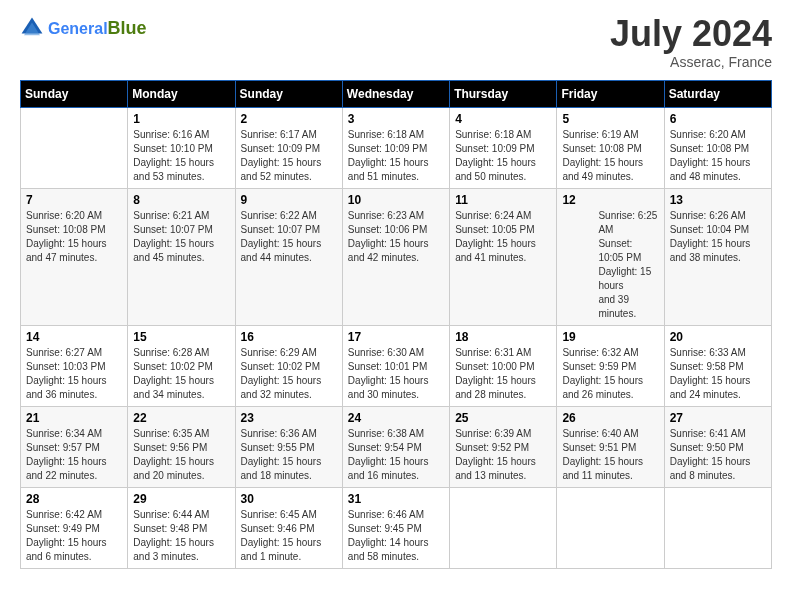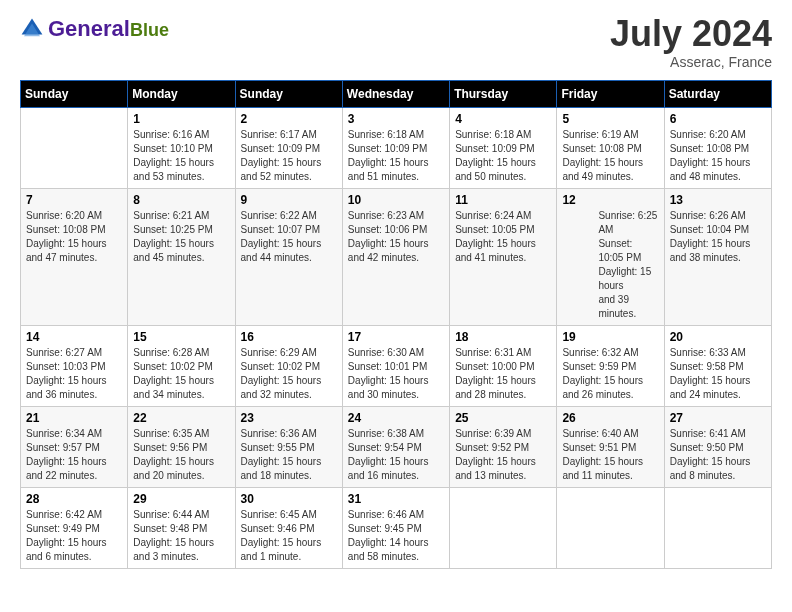--- a/index.html
+++ b/index.html
@@ -15,23 +15,23 @@
       justify-content: space-between;
       align-items: flex-start;
       margin-bottom: 10px;
     }
     .logo {
       display: flex;
       align-items: center;
       gap: 4px;
     }
     .logo-text-general {
-      font-size: 22px;
-      font-weight: bold;
-      color: #4c1d95;
+      font-size: 16px;
+      font-weight: bold;
+      color: #3b82f6;
     }
     .logo-text-blue {
       font-size: 18px;
       font-weight: bold;
       color: #4d7c0f;
     }
     .logo-icon {
       width: 24px;
       height: 24px;
     }
@@ -169,21 +169,21 @@
         <td>
           <div class="day-number">7</div>
           <div class="day-detail" style="white-space: pre-line;">Sunrise: 6:20 AM
 Sunset: 10:08 PM
 Daylight: 15 hours
 and 47 minutes.</div>
         </td>
         <td>
           <div class="day-number">8</div>
           <div class="day-detail" style="white-space: pre-line;">Sunrise: 6:21 AM
-Sunset: 10:25 PM
+Sunset: 10:07 PM
 Daylight: 15 hours
 and 45 minutes.</div>
         </td>
         <td>
           <div class="day-number">9</div>
           <div class="day-detail" style="white-space: pre-line;">Sunrise: 6:22 AM
 Sunset: 10:07 PM
 Daylight: 15 hours
 and 44 minutes.</div>
         </td>

